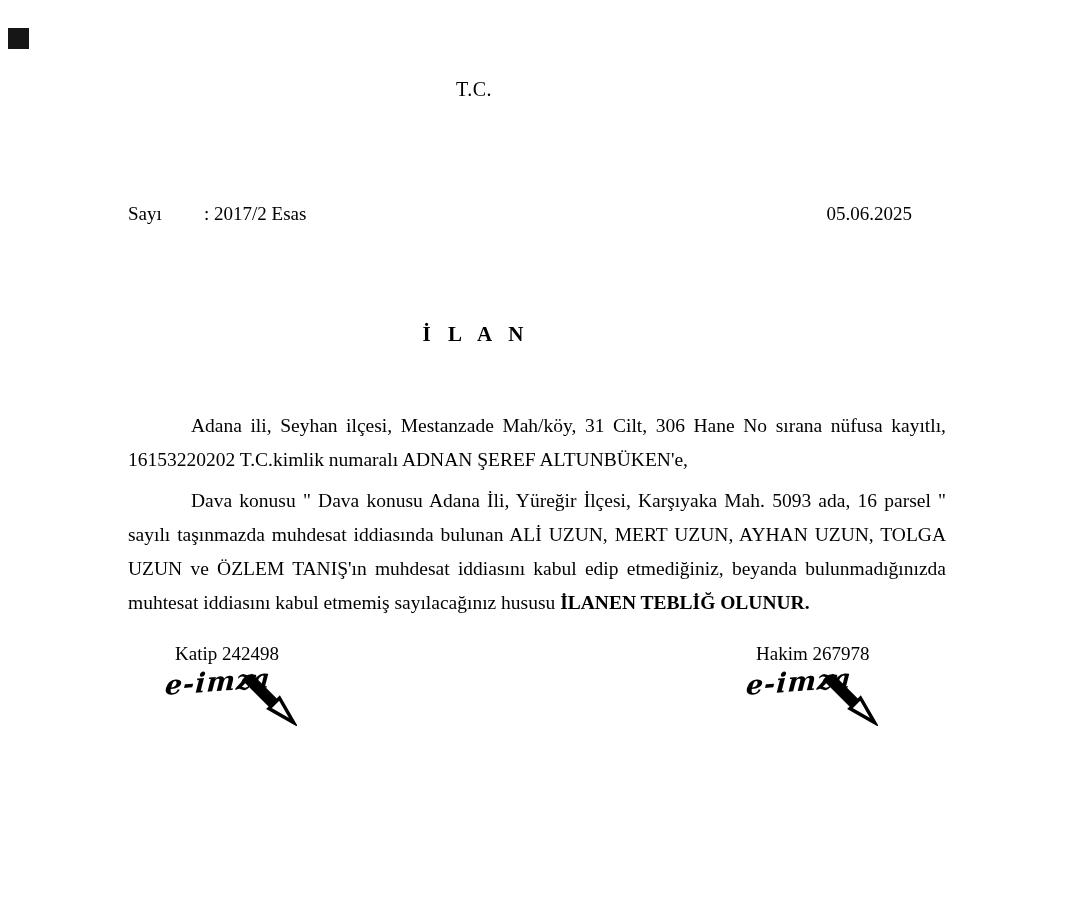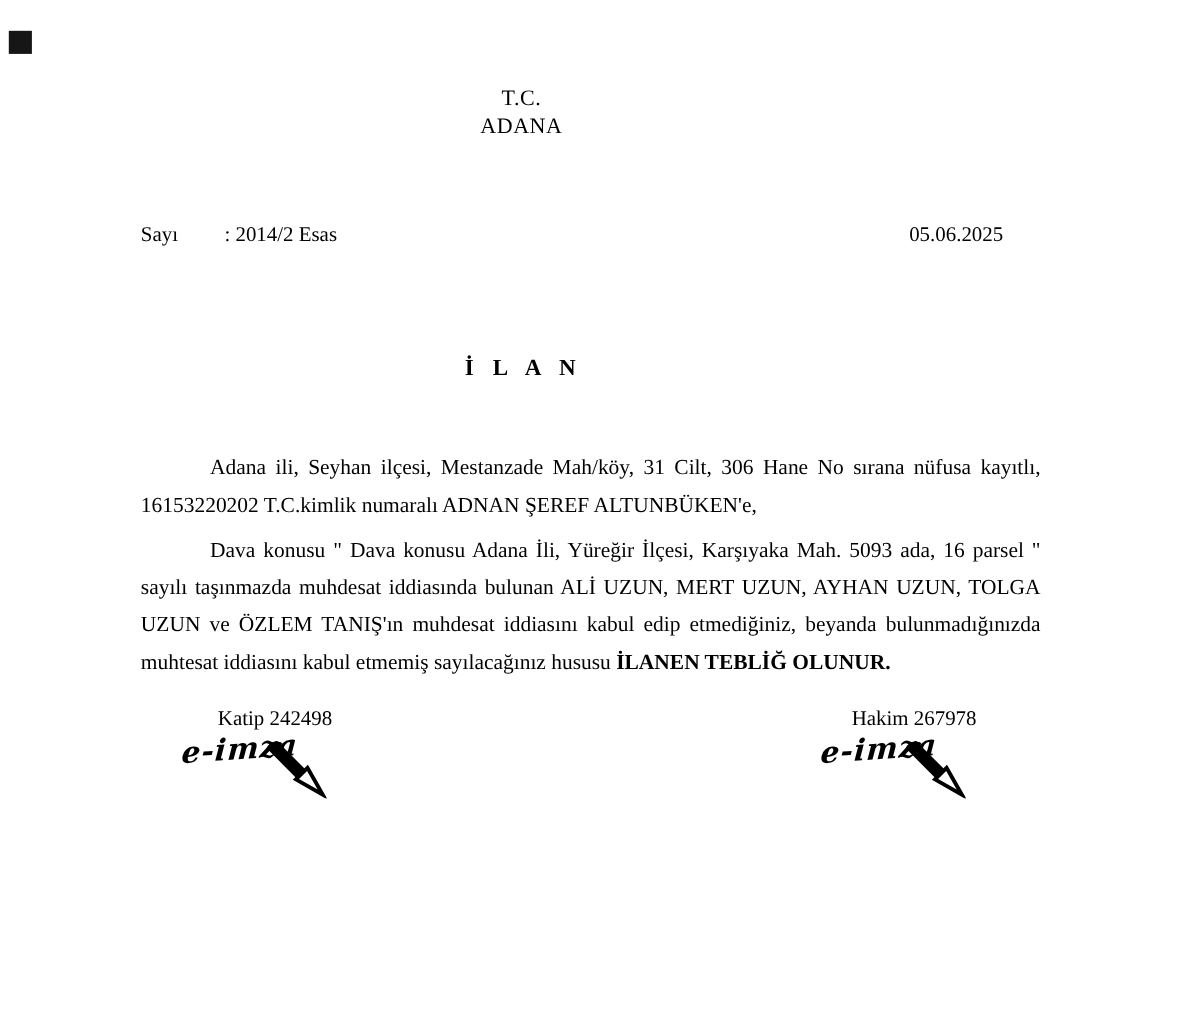--- a/index.html
+++ b/index.html
@@ -40,21 +40,21 @@
     text-align:justify;
   }
   .doc-body p { margin:0; text-indent:63px; }
   .doc-body p + p { margin-top:7px; }
   .bold { font-weight:700; }
   .sig {
     position:absolute; top:643px;
   }
   .sig.left  { left:175px; }
   .sig.right { left:756px; }
-  .sig-name { font-size:19px;text-align:center; }
+  .sig-name { font-size:19px; }
   .esign {
     position:relative;
     margin-left:-10px; margin-top:1px;
     height:80px; width:160px;
   }
   .esign-text {
     display:inline-block;
     font-family:"DejaVu Serif",serif;
     font-style:italic; font-weight:700;
     font-size:27px; letter-spacing:1px;
@@ -67,27 +67,26 @@
 </style>
 </head>
 <body>
 
 <div class="page">
 
   <div class="corner-square"></div>
 
   <div class="doc-header">
     <div>T.C.</div>
-    <div>ADANA</div>
   </div>
 
   <div class="meta-row">
     <div>
       <span class="case-label">Sayı</span><span>:</span>
-      <span>2014/2 Esas</span>
+      <span>2017/2 Esas</span>
     </div>
     <div>05.06.2025</div>
   </div>
 
   <div class="doc-title">İ L A N</div>
 
   <div class="doc-body">
     <p>Adana ili, Seyhan ilçesi, Mestanzade Mah/köy, 31 Cilt, 306 Hane No sırana nüfusa kayıtlı, 16153220202 T.C.kimlik numaralı ADNAN ŞEREF ALTUNBÜKEN'e,</p>
     <p><span>Dava konusu " Dava konusu Adana İli, Yüreğir İlçesi, Karşıyaka Mah. 5093 ada, 16 parsel " sayılı taşınmazda muhdesat iddiasında bulunan ALİ UZUN, MERT UZUN, AYHAN UZUN, TOLGA UZUN ve ÖZLEM TANIŞ'ın muhdesat iddiasını kabul edip etmediğiniz, beyanda bulunmadığınızda muhtesat iddiasını kabul etmemiş sayılacağınız hususu </span><span class="bold">İLANEN TEBLİĞ OLUNUR.</span></p>
   </div>

